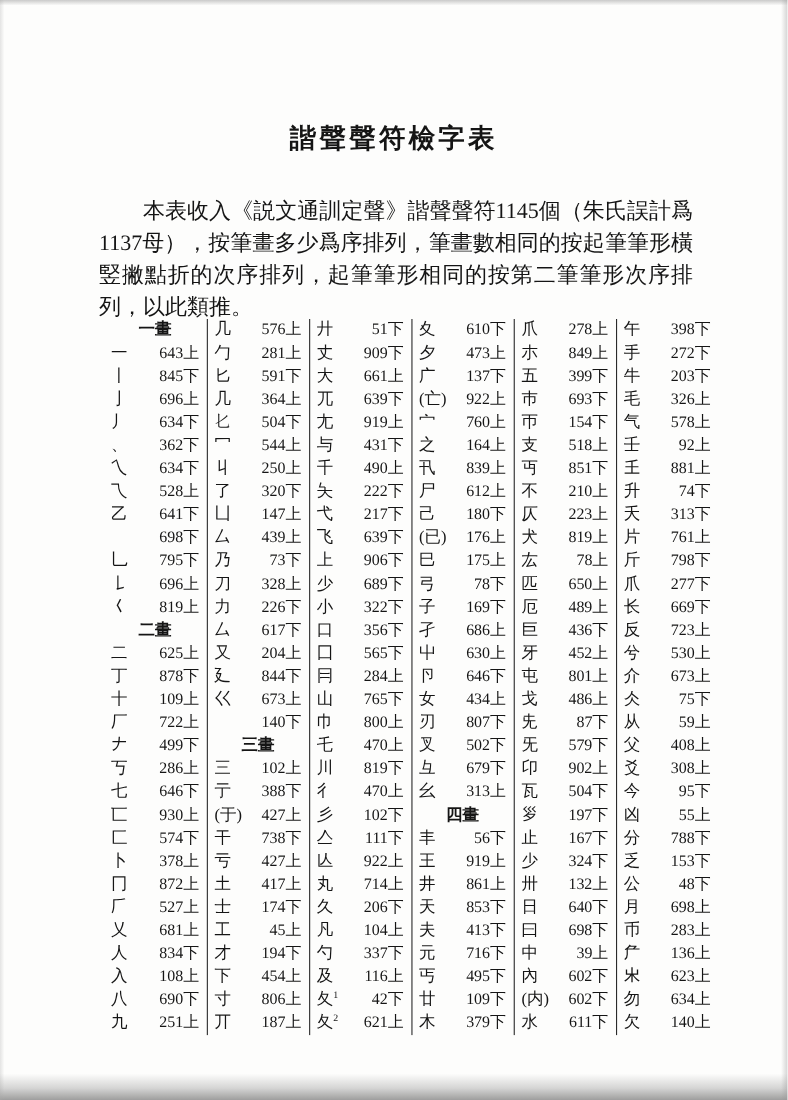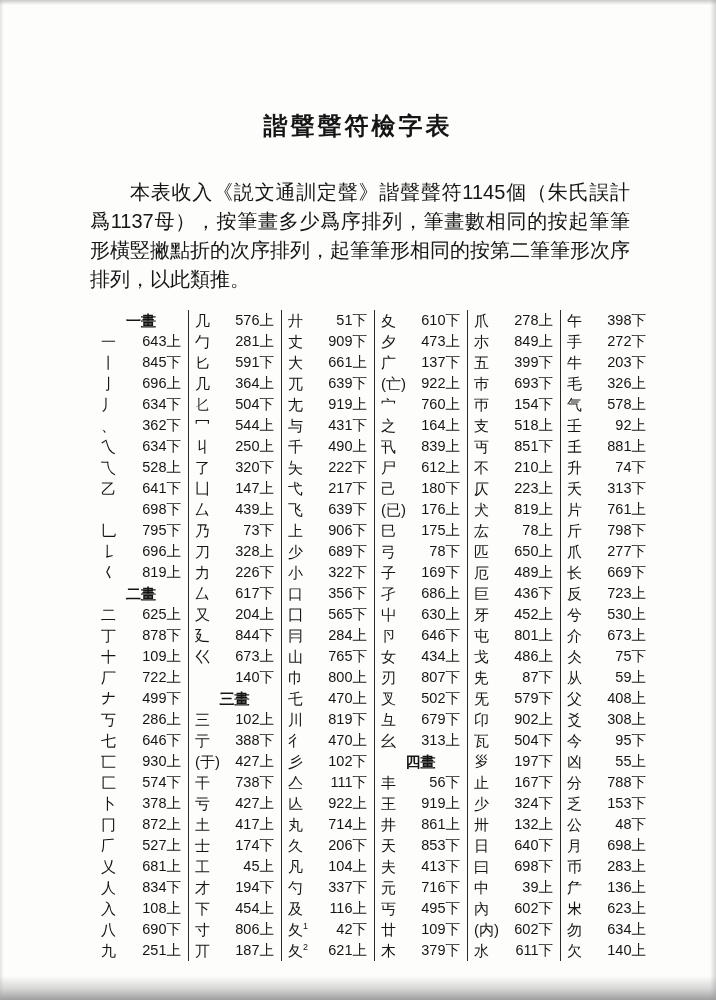--- a/index.html
+++ b/index.html
@@ -1,40 +1,39 @@
 <!DOCTYPE html>
 <html><head>
 <meta charset="utf-8">
 <style>
   html,body{margin:0;padding:0;}
   .page{
     width:716px;height:1000px;position:relative;overflow:hidden;
     background:#fdfdfc;color:#151515;
-    font-family:Liberation Sans, sans-serif;
+    font-family:Liberation Serif, serif;
   }
   .scan-edge-top{position:absolute;top:0;left:0;right:0;height:5px;
     background:linear-gradient(to bottom,rgba(140,140,140,.45),rgba(140,140,140,0));}
   .scan-edge-bottom{position:absolute;bottom:0;left:0;right:0;height:24px;
     background:linear-gradient(to bottom,rgba(120,120,120,0) 0%,rgba(120,120,120,.30) 55%,rgba(80,80,80,.55) 100%);}
   .scan-edge-right{position:absolute;top:0;bottom:0;right:0;width:6px;
     background:linear-gradient(to left,rgba(150,150,150,.40),rgba(150,150,150,0));}
   .scan-edge-left{position:absolute;top:0;bottom:0;left:0;width:4px;
     background:linear-gradient(to right,rgba(170,170,170,.30),rgba(170,170,170,0));}
   .title{
     margin:0;padding-top:110px;text-align:center;
     font-size:24px;font-weight:bold;letter-spacing:3px;
   }
   .intro{
     width:540px;margin:36px 0 0 90px;
     font-size:20px;line-height:29px;text-align:justify;text-indent:2em;
   }
   .grid{
     position:absolute;left:95px;top:290px;width:558px;height:651px;
     display:flex;
-    margin-top:20px;
   }
   .col{
     width:93px;box-sizing:border-box;border-left:1px solid #2a2a2a;
     padding:0 7px 0 6px;display:flex;flex-direction:column;
   }
   .col:first-child{border-left:none;}
   .row{
     height:21px;line-height:21px;display:flex;
     font-size:15px;white-space:nowrap;
   }

